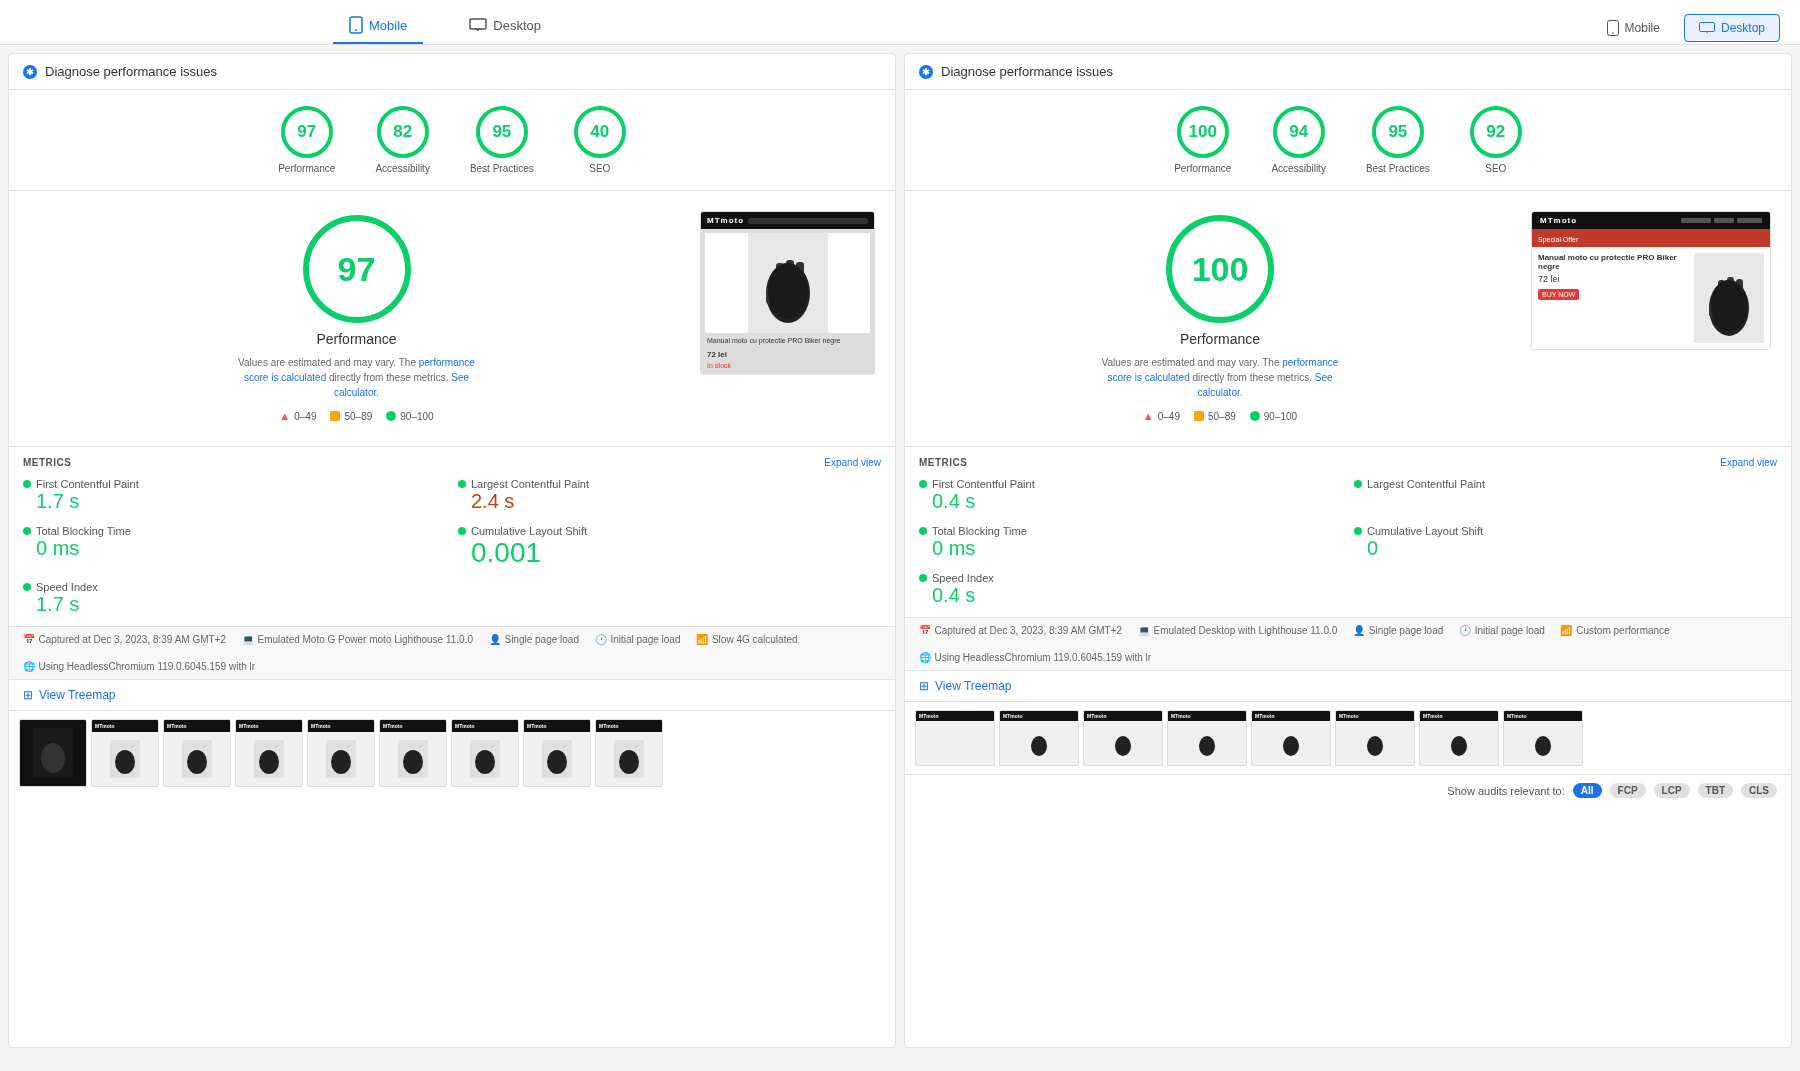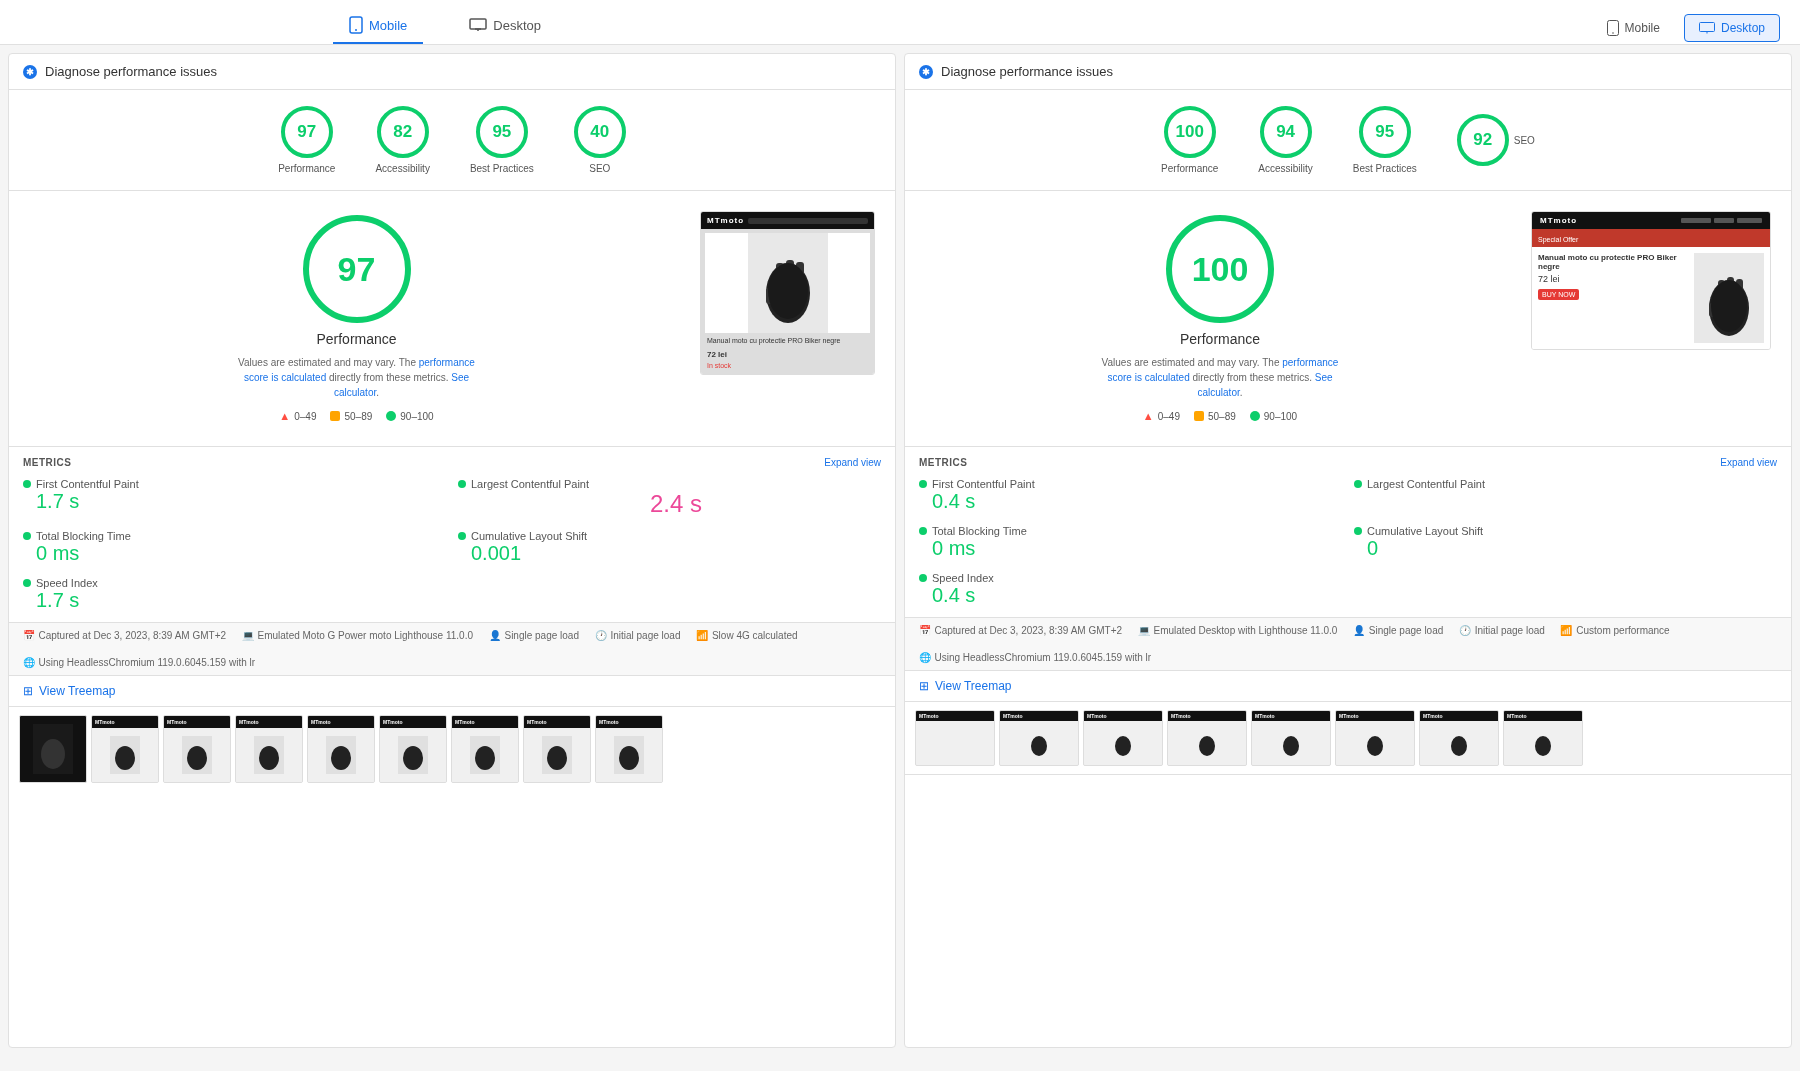--- a/index.html
+++ b/index.html
@@ -129,35 +129,35 @@
             <span style="width:8px;height:8px;border-radius:50%;background:#0cce6b;display:inline-block;"></span>
             <span>First Contentful Paint</span>
           </div>
           <div style="font-size:20px;color:#0cce6b;padding-left:13px;">1.7 s</div>
         </div>
         <div>
           <div style="display:flex;align-items:center;gap:5px;font-size:11px;color:#555;">
             <span style="width:8px;height:8px;border-radius:50%;background:#0cce6b;display:inline-block;"></span>
             <span>Largest Contentful Paint</span>
           </div>
-          <div style="font-size:24px;color:#ec4899;padding-left:13px;text-align:center;">2.4 s</div>
+          <div style="font-size:20px;color:#c2410c;padding-left:13px;">2.4 s</div>
         </div>
         <div>
           <div style="display:flex;align-items:center;gap:5px;font-size:11px;color:#555;">
             <span style="width:8px;height:8px;border-radius:50%;background:#0cce6b;display:inline-block;"></span>
             <span>Total Blocking Time</span>
           </div>
           <div style="font-size:20px;color:#0cce6b;padding-left:13px;">0 ms</div>
         </div>
         <div>
           <div style="display:flex;align-items:center;gap:5px;font-size:11px;color:#555;">
             <span style="width:8px;height:8px;border-radius:50%;background:#0cce6b;display:inline-block;"></span>
             <span>Cumulative Layout Shift</span>
           </div>
-          <div style="font-size:20px;color:#0cce6b;padding-left:13px;">0.001</div>
+          <div style="font-size:28px;color:#0cce6b;padding-left:13px;">0.001</div>
         </div>
         <div>
           <div style="display:flex;align-items:center;gap:5px;font-size:11px;color:#555;">
             <span style="width:8px;height:8px;border-radius:50%;background:#0cce6b;display:inline-block;"></span>
             <span>Speed Index</span>
           </div>
           <div style="font-size:20px;color:#0cce6b;padding-left:13px;">1.7 s</div>
         </div>
       </div>
     </div>
@@ -305,21 +305,21 @@
         <span style="font-size:10px;color:#555;">Performance</span>
       </div>
       <div style="display:flex;flex-direction:column;align-items:center;gap:5px;">
         <div style="width:52px;height:52px;border-radius:50%;border:4px solid #0cce6b;display:flex;align-items:center;justify-content:center;font-size:17px;font-weight:600;color:#0cce6b;">94</div>
         <span style="font-size:10px;color:#555;">Accessibility</span>
       </div>
       <div style="display:flex;flex-direction:column;align-items:center;gap:5px;">
         <div style="width:52px;height:52px;border-radius:50%;border:4px solid #0cce6b;display:flex;align-items:center;justify-content:center;font-size:17px;font-weight:600;color:#0cce6b;">95</div>
         <span style="font-size:10px;color:#555;">Best Practices</span>
       </div>
-      <div style="display:flex;flex-direction:row;align-items:center;gap:5px;">
+      <div style="display:flex;flex-direction:column;align-items:center;gap:5px;">
         <div style="width:52px;height:52px;border-radius:50%;border:4px solid #0cce6b;display:flex;align-items:center;justify-content:center;font-size:17px;font-weight:600;color:#0cce6b;">92</div>
         <span style="font-size:10px;color:#555;">SEO</span>
       </div>
     </div>
 
     <div style="display:flex;padding:14px 20px;gap:16px;border-bottom:1px solid #e0e0e0;border-top:1px solid #e0e0e0;margin-top:6px;">
       <div style="flex:1;display:flex;flex-direction:column;align-items:center;padding:10px 0;">
         <div style="width:108px;height:108px;border-radius:50%;border:6px solid #0cce6b;display:flex;align-items:center;justify-content:center;font-size:34px;font-weight:600;color:#0cce6b;margin-bottom:8px;">100</div>
         <div style="font-size:14px;color:#333;font-weight:500;margin-bottom:8px;">Performance</div>
         <div style="font-size:10px;color:#666;text-align:center;max-width:260px;line-height:1.5;">
@@ -514,14 +514,22 @@
             <span style="color:white;font-size:5px;font-weight:bold;">MTmoto</span>
           </div>
         <div style="flex:1;background:#f0f0f0;display:flex;align-items:center;justify-content:center;">
           <svg width="24" height="30" viewBox="0 0 24 30">
               <ellipse cx="12" cy="18" rx="8" ry="10" fill="#222"></ellipse>
             </svg>
         </div>
       </div>
     </div>
 
+    <div style="padding:8px 14px;font-size:11px;color:#555;display:flex;align-items:center;gap:8px;justify-content:flex-end;">
+      <span>Show audits relevant to:</span>
+      <span style="padding:2px 8px;border-radius:12px;font-size:10px;font-weight:600;cursor:pointer;background:#1a73e8;color:white;">All</span>
+      <span style="padding:2px 8px;border-radius:12px;font-size:10px;font-weight:600;cursor:pointer;background:#e0e0e0;color:#555;">FCP</span>
+      <span style="padding:2px 8px;border-radius:12px;font-size:10px;font-weight:600;cursor:pointer;background:#e0e0e0;color:#555;">LCP</span>
+      <span style="padding:2px 8px;border-radius:12px;font-size:10px;font-weight:600;cursor:pointer;background:#e0e0e0;color:#555;">TBT</span>
+      <span style="padding:2px 8px;border-radius:12px;font-size:10px;font-weight:600;cursor:pointer;background:#e0e0e0;color:#555;">CLS</span>
+    </div>
   </div>
 </div>
 
 </body></html>

